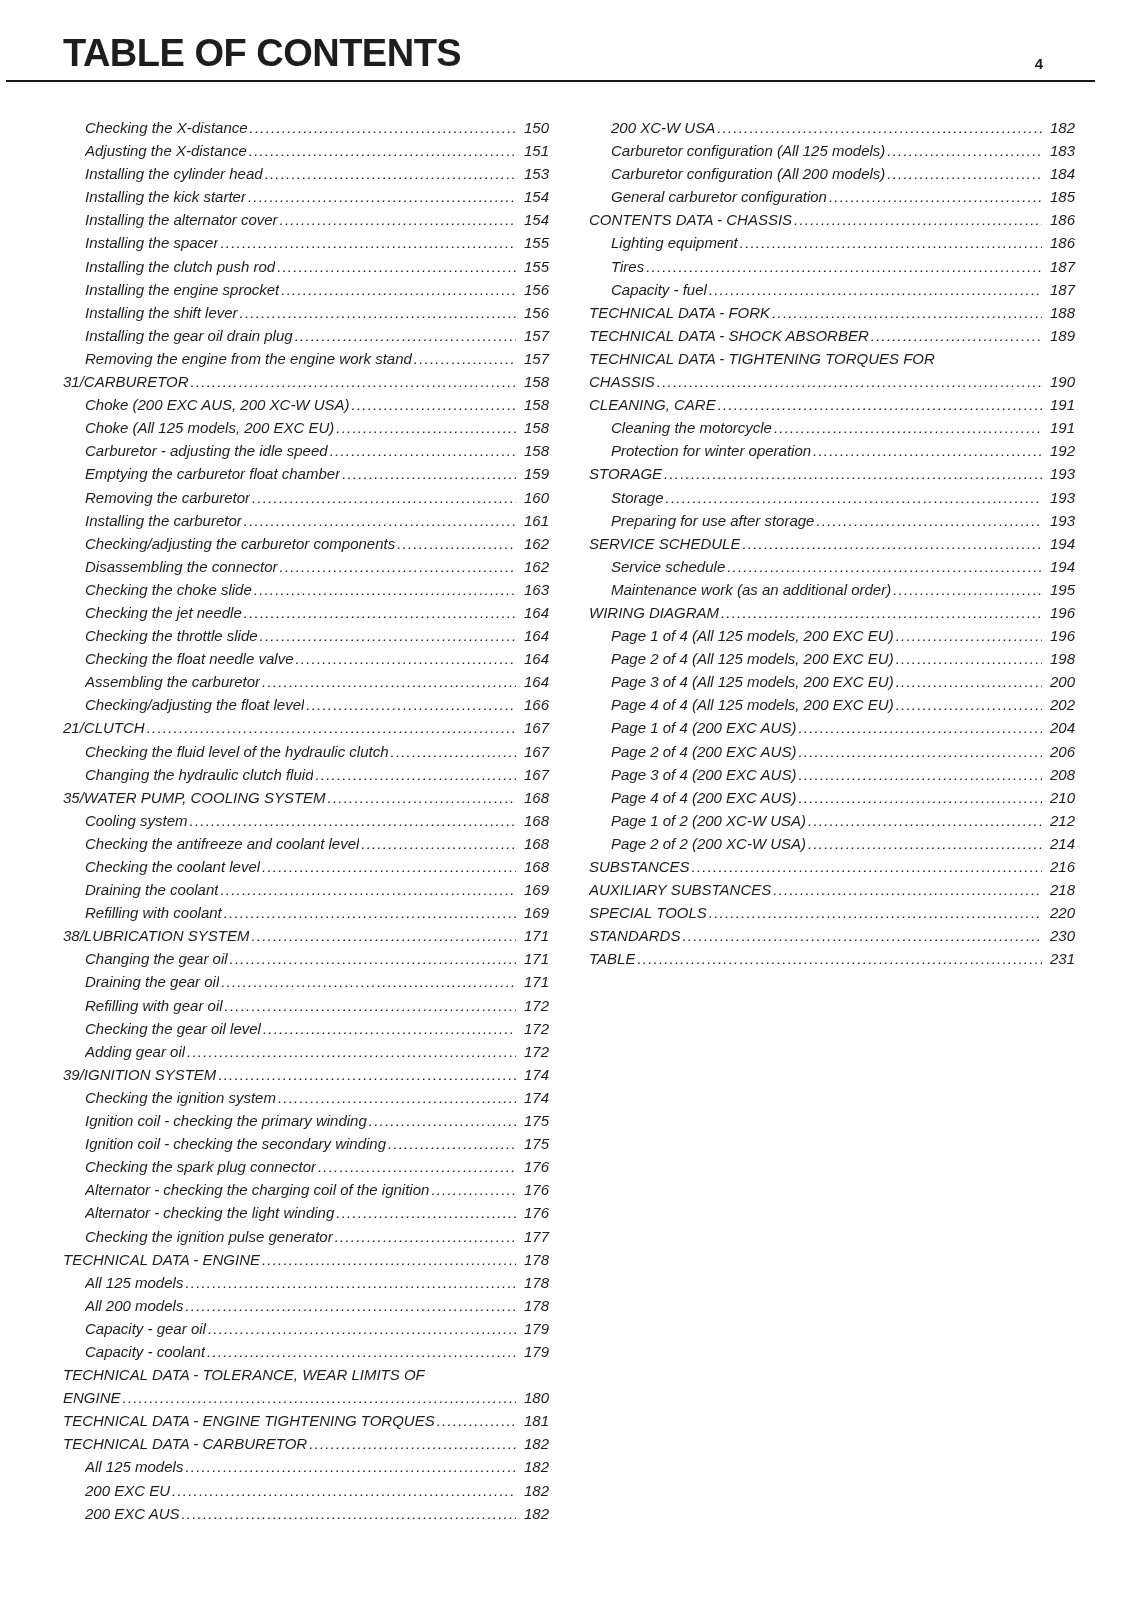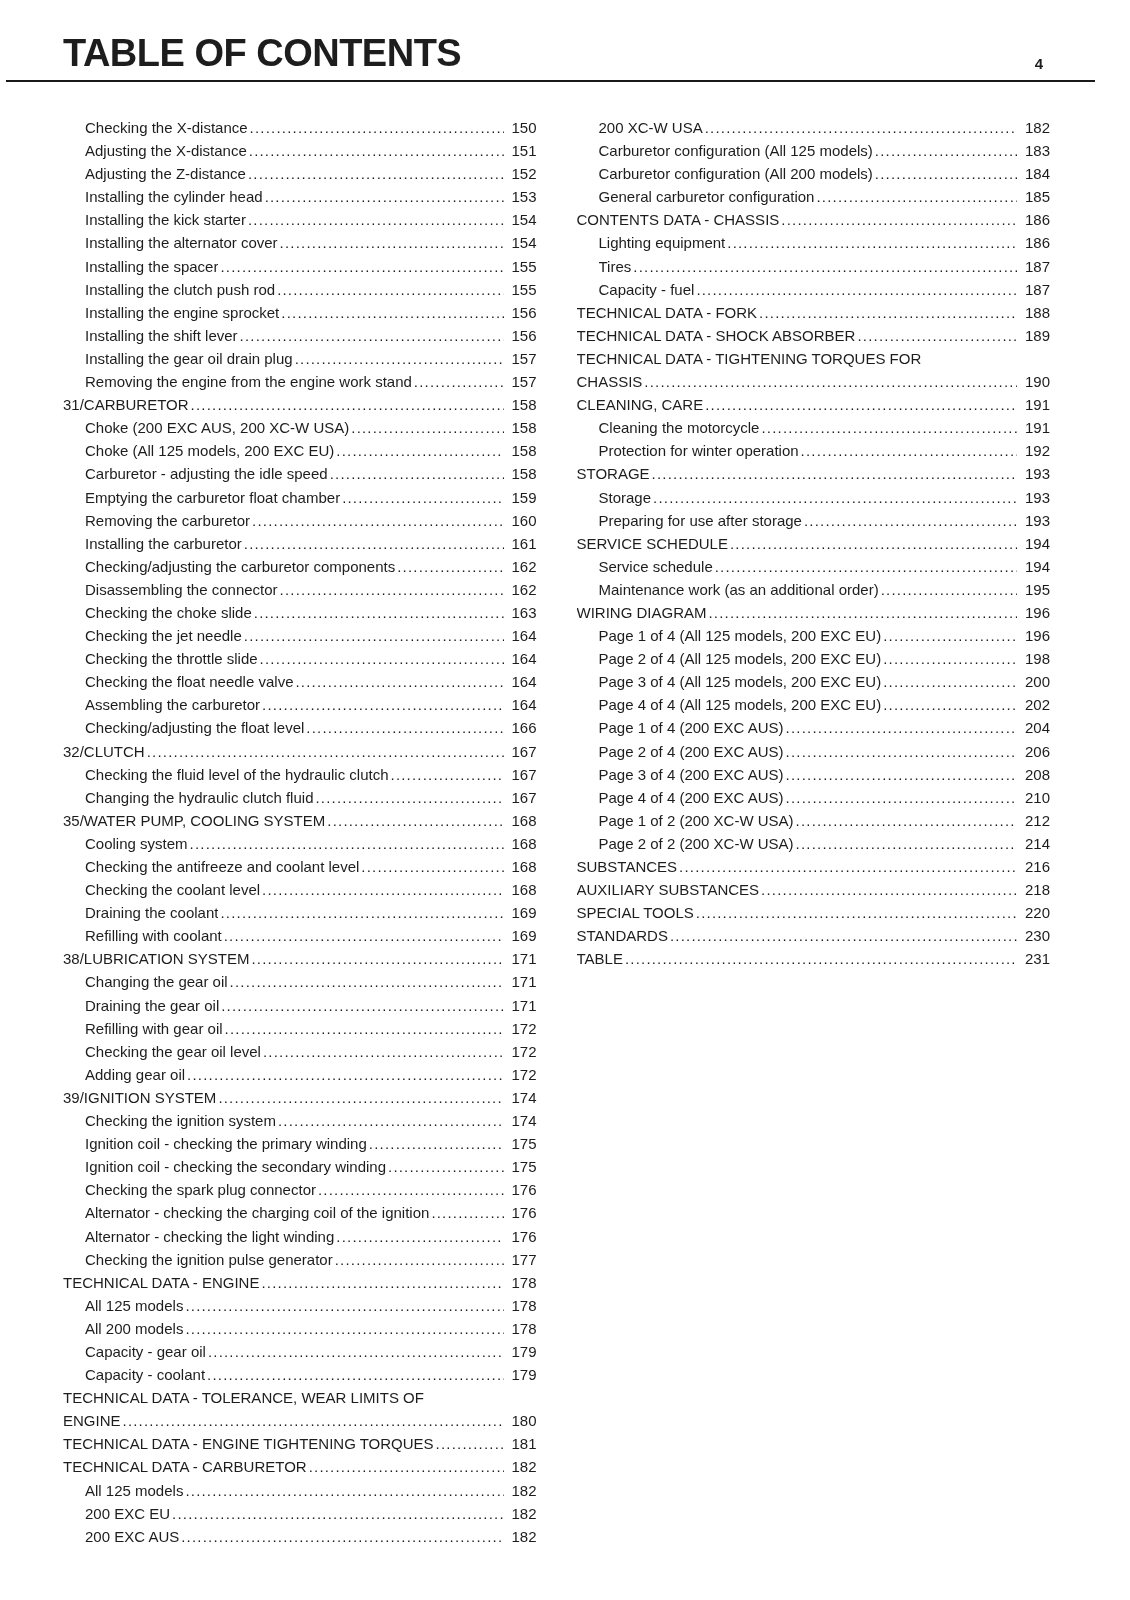--- a/index.html
+++ b/index.html
@@ -31,21 +31,22 @@
   }
   .folio {
     font-size: 15px;
     font-weight: bold;
     padding-right: 52px;
     line-height: 1.1;
   }
   .columns {
     display: flex;
     gap: 40px;
-    margin: 34px 80px 0 63px;
+    margin: 34px 55px 0 63px;
+    font-style: italic;
   }
   .col {
     flex: 1 1 0;
     min-width: 0;
   }
   .toc-row {
     display: flex;
     align-items: baseline;
     font-size: 15px;
     line-height: 23.1px;
@@ -88,25 +89,20 @@
           <span class="toc-label">Checking the X-distance</span>
           <span class="toc-dots"></span>
           <span class="toc-page">150</span>
         </div>
         <div class="toc-row lvl1">
           <span class="toc-label">Adjusting the X-distance</span>
           <span class="toc-dots"></span>
           <span class="toc-page">151</span>
         </div>
         <div class="toc-row lvl1">
-          <span class="toc-label">Adjusting the Z-distance</span>
-          <span class="toc-dots"></span>
-          <span class="toc-page">152</span>
-        </div>
-        <div class="toc-row lvl1">
           <span class="toc-label">Installing the cylinder head</span>
           <span class="toc-dots"></span>
           <span class="toc-page">153</span>
         </div>
         <div class="toc-row lvl1">
           <span class="toc-label">Installing the kick starter</span>
           <span class="toc-dots"></span>
           <span class="toc-page">154</span>
         </div>
         <div class="toc-row lvl1">
@@ -213,21 +209,21 @@
           <span class="toc-label">Assembling the carburetor</span>
           <span class="toc-dots"></span>
           <span class="toc-page">164</span>
         </div>
         <div class="toc-row lvl1">
           <span class="toc-label">Checking/adjusting the float level</span>
           <span class="toc-dots"></span>
           <span class="toc-page">166</span>
         </div>
         <div class="toc-row lvl0">
-          <span class="toc-label">32/CLUTCH</span>
+          <span class="toc-label">21/CLUTCH</span>
           <span class="toc-dots"></span>
           <span class="toc-page">167</span>
         </div>
         <div class="toc-row lvl1">
           <span class="toc-label">Checking the fluid level of the hydraulic clutch</span>
           <span class="toc-dots"></span>
           <span class="toc-page">167</span>
         </div>
         <div class="toc-row lvl1">
           <span class="toc-label">Changing the hydraulic clutch fluid</span>

